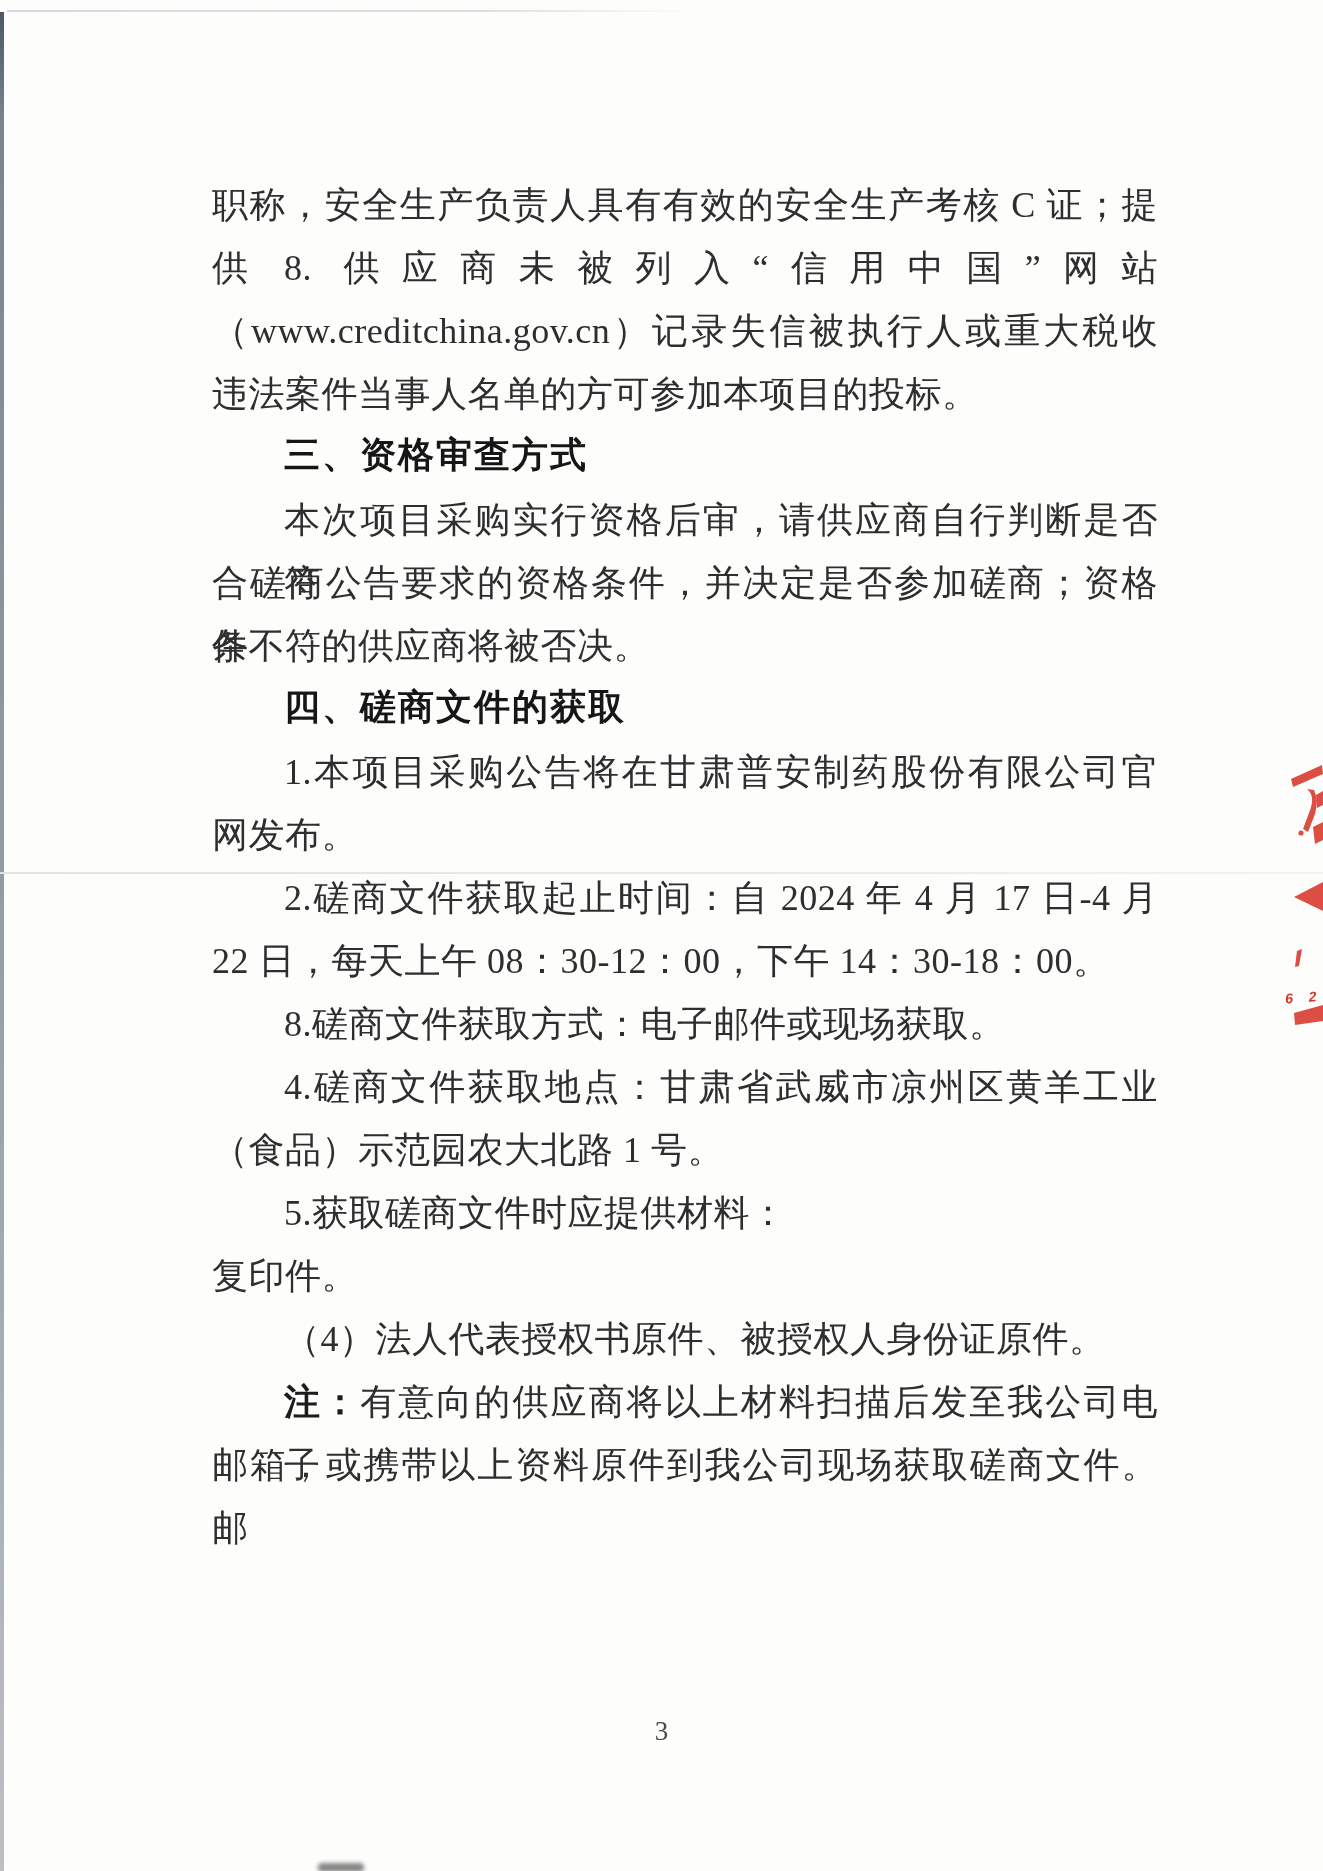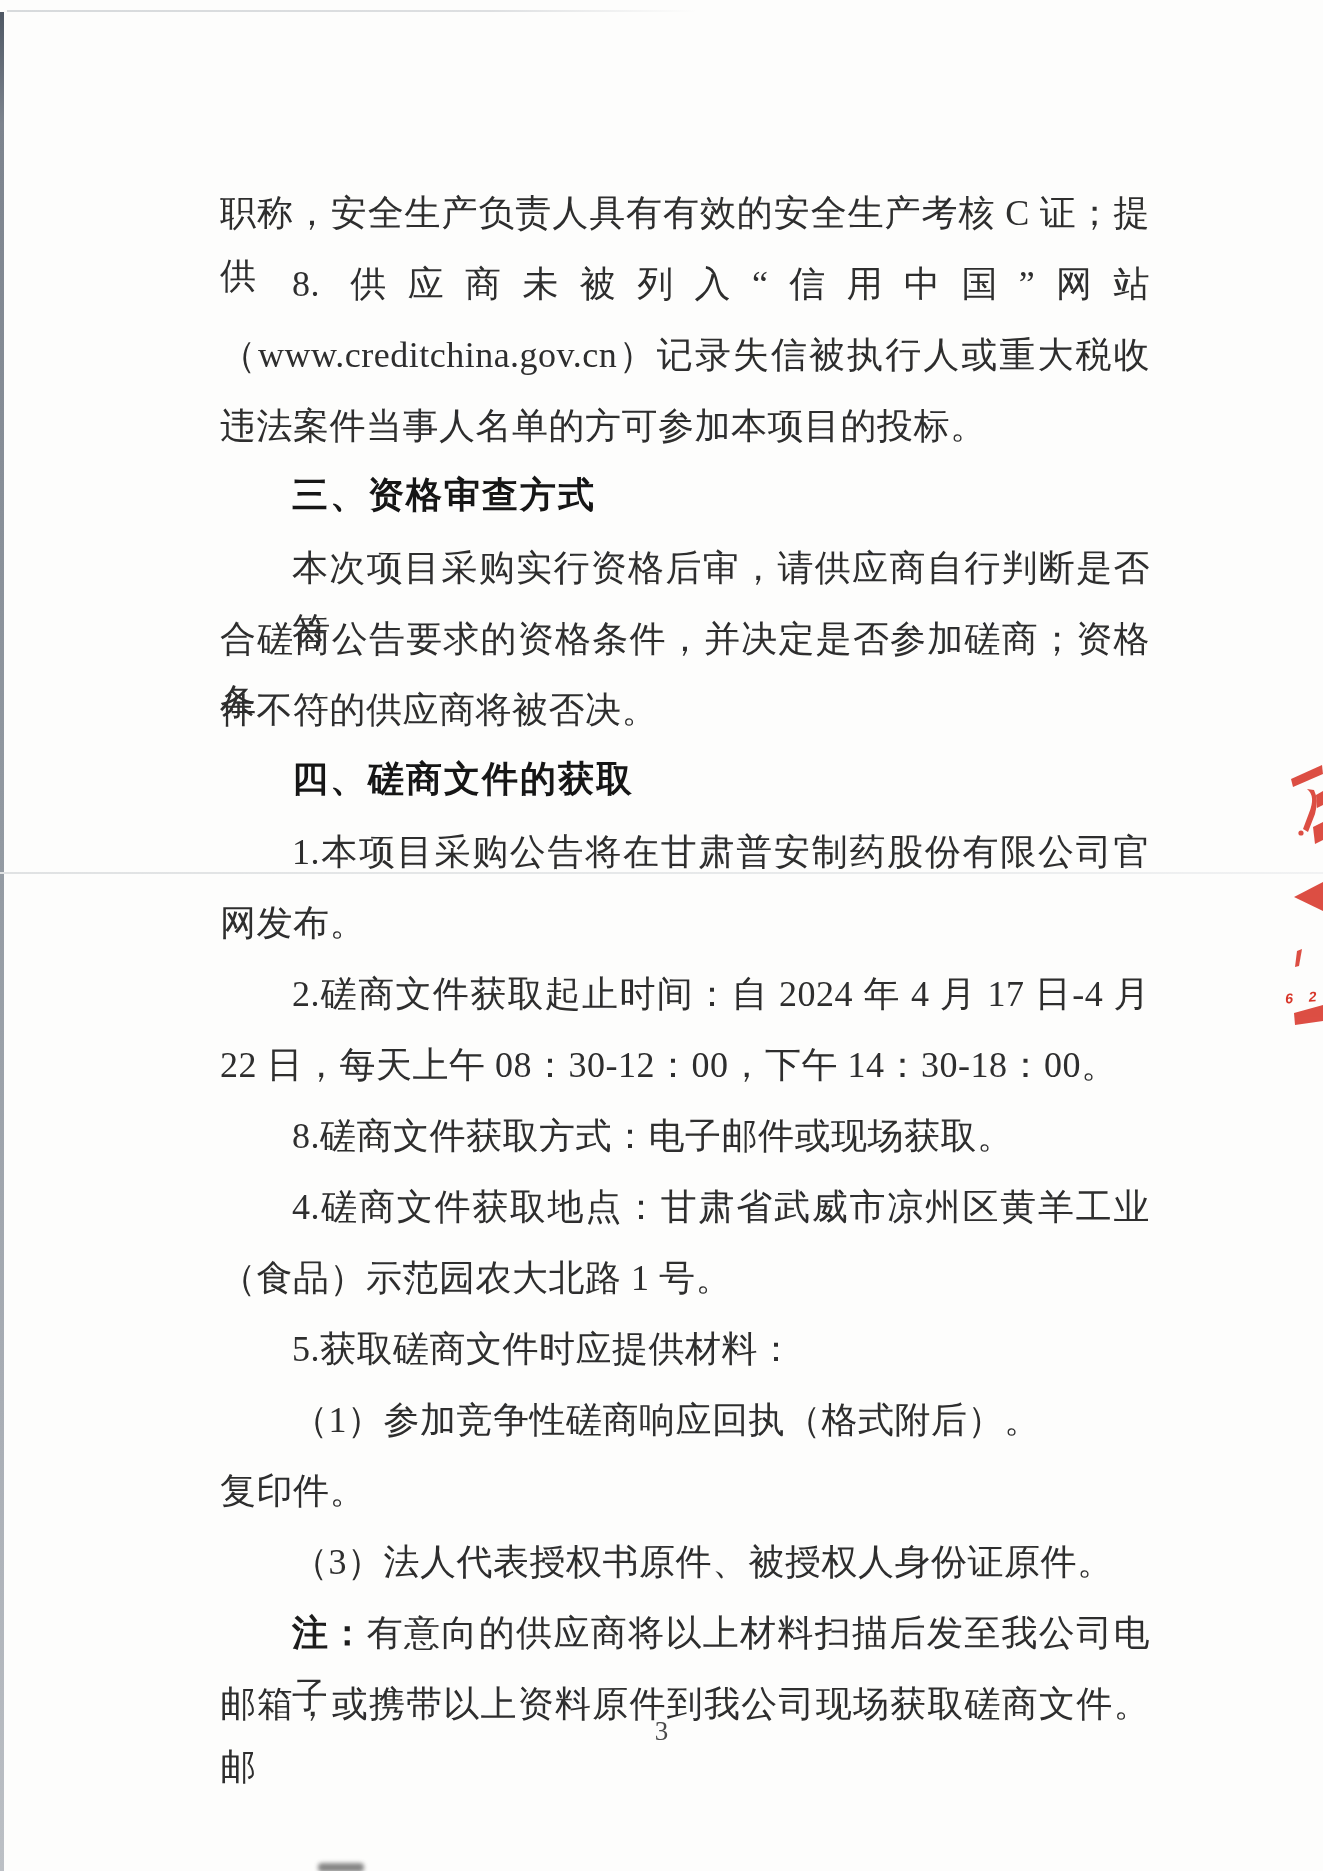--- a/index.html
+++ b/index.html
@@ -27,21 +27,21 @@
     position:absolute;left:318px;top:1863px;width:46px;height:9px;
     background:#5e5e5e;border-radius:4px;filter:blur(2px);opacity:.75;
   }
 
   
   .text{
     position:absolute;left:212px;top:174px;width:946px;
     font-size:36px;line-height:63px;color:#2e2e2e;
     letter-spacing:.5px;
   }
-  .ln{margin:8px;height:63px;white-space:nowrap;}
+  .ln{margin:0;height:63px;white-space:nowrap;}
   .ln.justify{
     white-space:normal;
     text-align:justify;text-align-last:justify;-moz-text-align-last:justify;
   }
   .ln.indent{padding-left:72px;}
   .ln.indent.justify{padding-left:72px;}
   .ln.heading{
     font-family:Liberation Mono, monospace;
     font-weight:700;color:#161616;letter-spacing:2px;
   }
@@ -85,23 +85,22 @@
     <p class="ln">件不符的供应商将被否决。</p>
     <p class="ln indent heading">四、磋商文件的获取</p>
     <p class="ln indent justify">1.本项目采购公告将在甘肃普安制药股份有限公司官</p>
     <p class="ln">网发布。</p>
     <p class="ln indent justify">2.磋商文件获取起止时间：自 2024 年 4 月 17 日-4 月</p>
     <p class="ln">22 日，每天上午 08：30-12：00，下午 14：30-18：00。</p>
     <p class="ln indent">8.磋商文件获取方式：电子邮件或现场获取。</p>
     <p class="ln indent justify">4.磋商文件获取地点：甘肃省武威市凉州区黄羊工业</p>
     <p class="ln">（食品）示范园农大北路 1 号。</p>
     <p class="ln indent">5.获取磋商文件时应提供材料：</p>
-    <p class="ln indent">（1）参加竞争性磋商响应回执（格式附后）。</p>
     <p class="ln">复印件。</p>
-    <p class="ln indent">（3）法人代表授权书原件、被授权人身份证原件。</p>
+    <p class="ln indent">（4）法人代表授权书原件、被授权人身份证原件。</p>
     <p class="ln indent justify"><span class="note-prefix">注：</span><span>有意向的供应商将以上材料扫描后发至我公司电子</span></p>
     <p class="ln justify">邮箱，或携带以上资料原件到我公司现场获取磋商文件。邮</p>
   </main>
 
   <div class="stamp">
     <svg width="40" height="280" viewBox="0 0 40 280">
       <g fill="#d8362a" opacity="0.88">
         <polygon points="8,24 39,10 40,19 10,32"></polygon>
         <path d="M24,34 q9,7 2,24 l-6,16 5,3 7,-18 q4,-14 -1,-24 z"></path>
         <path d="M33,40 l7,-4 0,14 -6,3 z"></path>

